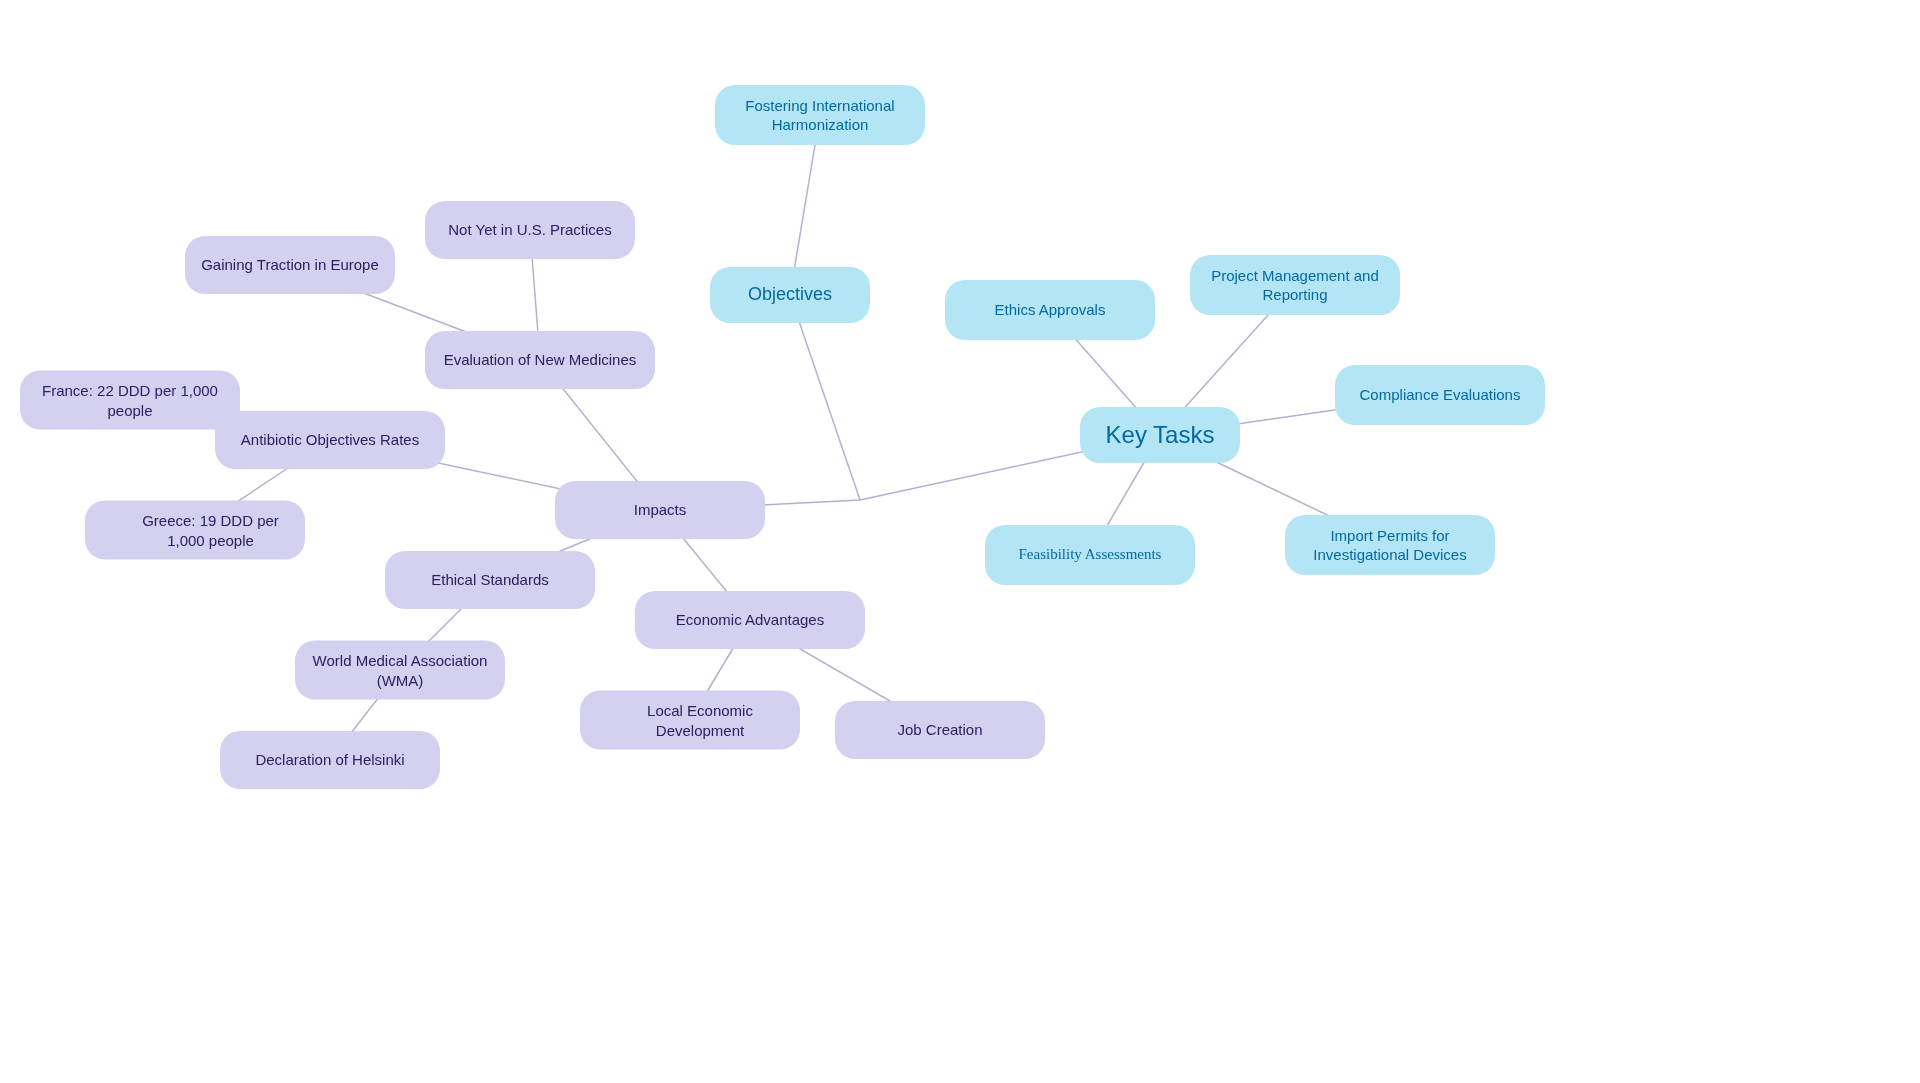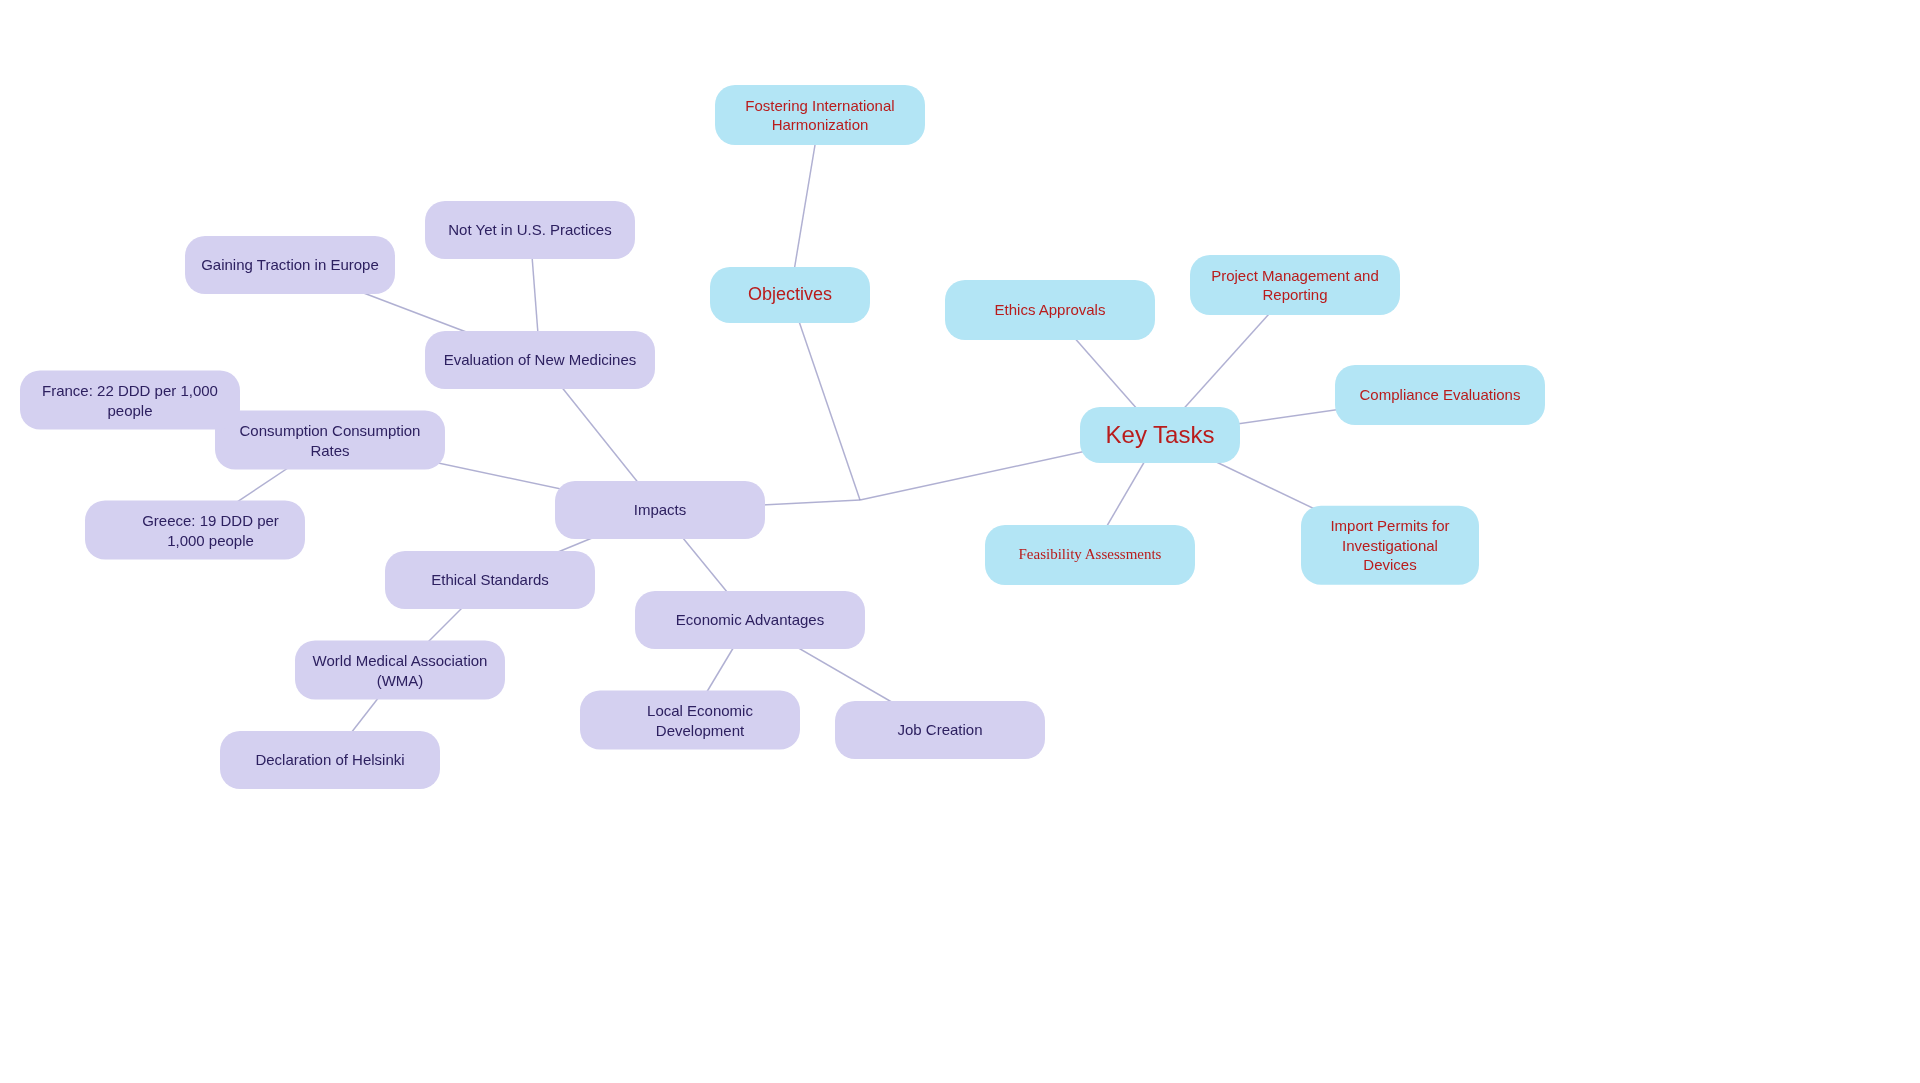--- a/index.html
+++ b/index.html
@@ -40,21 +40,21 @@
       background: #1a1a2e;
       color: #ffffff;
       font-size: 17px;
       font-weight: 600;
       width: 210px;
       height: 90px;
       border-radius: 22px;
     }
     .node-light-blue {
       background: #b3e5f5;
-      color: #b91c1c;
+      color: #0369a1;
       border: none;
     }
     .node-light-purple {
       background: #d4d0f0;
       color: #2d2060;
       border: none;
     }
   </style>
 </head>
 <body>
@@ -85,27 +85,27 @@
     </svg>
     <div class="node node-light-blue" style="width: 210px; min-height: 60px; left: 820px; top: 115px;">Fostering International
 Harmonization</div>
     <div class="node node-light-blue" style="width: 160px; min-height: 56px; font-size: 18px; font-weight: 500; left: 790px; top: 295px;">Objectives</div>
     <div class="node node-light-blue" style="width: 210px; min-height: 60px; left: 1050px; top: 310px;">Ethics Approvals</div>
     <div class="node node-light-blue" style="width: 210px; min-height: 60px; left: 1295px; top: 285px;">Project Management and
 Reporting</div>
     <div class="node node-light-blue" style="width: 160px; min-height: 56px; font-size: 24px; font-weight: 500; left: 1160px; top: 435px;">Key Tasks</div>
     <div class="node node-light-blue" style="width: 210px; min-height: 60px; left: 1440px; top: 395px;">Compliance Evaluations</div>
     <div class="node node-light-blue" style="width: 210px; min-height: 60px; left: 1090px; top: 555px; font-family: Liberation Serif, serif;">Feasibility Assessments</div>
-    <div class="node node-light-blue" style="width: 178px; min-height: 60px; left: 1390px; top: 545px;">Import Permits for
+    <div class="node node-light-blue" style="width: 210px; min-height: 60px; left: 1390px; top: 545px;">Import Permits for
 Investigational Devices</div>
     <div class="node node-light-purple" style="width: 210px; min-height: 58px; left: 660px; top: 510px;">Impacts</div>
     <div class="node node-light-purple" style="width: 230px; min-height: 58px; left: 540px; top: 360px;">Evaluation of New Medicines</div>
     <div class="node node-light-purple" style="width: 210px; min-height: 58px; left: 530px; top: 230px;">Not Yet in U.S. Practices</div>
     <div class="node node-light-purple" style="width: 210px; min-height: 58px; left: 290px; top: 265px;">Gaining Traction in Europe</div>
-    <div class="node node-light-purple" style="width: 230px; min-height: 58px; left: 330px; top: 440px;">Consumption Consumption Rates</div>
+    <div class="node node-light-purple" style="width: 230px; min-height: 58px; left: 330px; top: 440px;">Antibiotic Objectives Rates</div>
     <div class="node node-light-purple" style="width: 220px; min-height: 58px; left: 130px; top: 400px;">France: 22 DDD per 1,000
 people</div>
     <div class="node node-light-purple" style="width: 220px; min-height: 58px; left: 195px; top: 530px; padding-left: 47px;">Greece: 19 DDD per 1,000
 people</div>
     <div class="node node-light-purple" style="width: 210px; min-height: 58px; left: 490px; top: 580px;">Ethical Standards</div>
     <div class="node node-light-purple" style="width: 210px; min-height: 58px; left: 400px; top: 670px;">World Medical Association
 (WMA)</div>
     <div class="node node-light-purple" style="width: 220px; min-height: 58px; left: 330px; top: 760px;">Declaration of Helsinki</div>
     <div class="node node-light-purple" style="width: 230px; min-height: 58px; left: 750px; top: 620px;">Economic Advantages</div>
     <div class="node node-light-purple" style="width: 220px; min-height: 58px; left: 690px; top: 720px; padding-left: 36px;">Local Economic Development</div>

